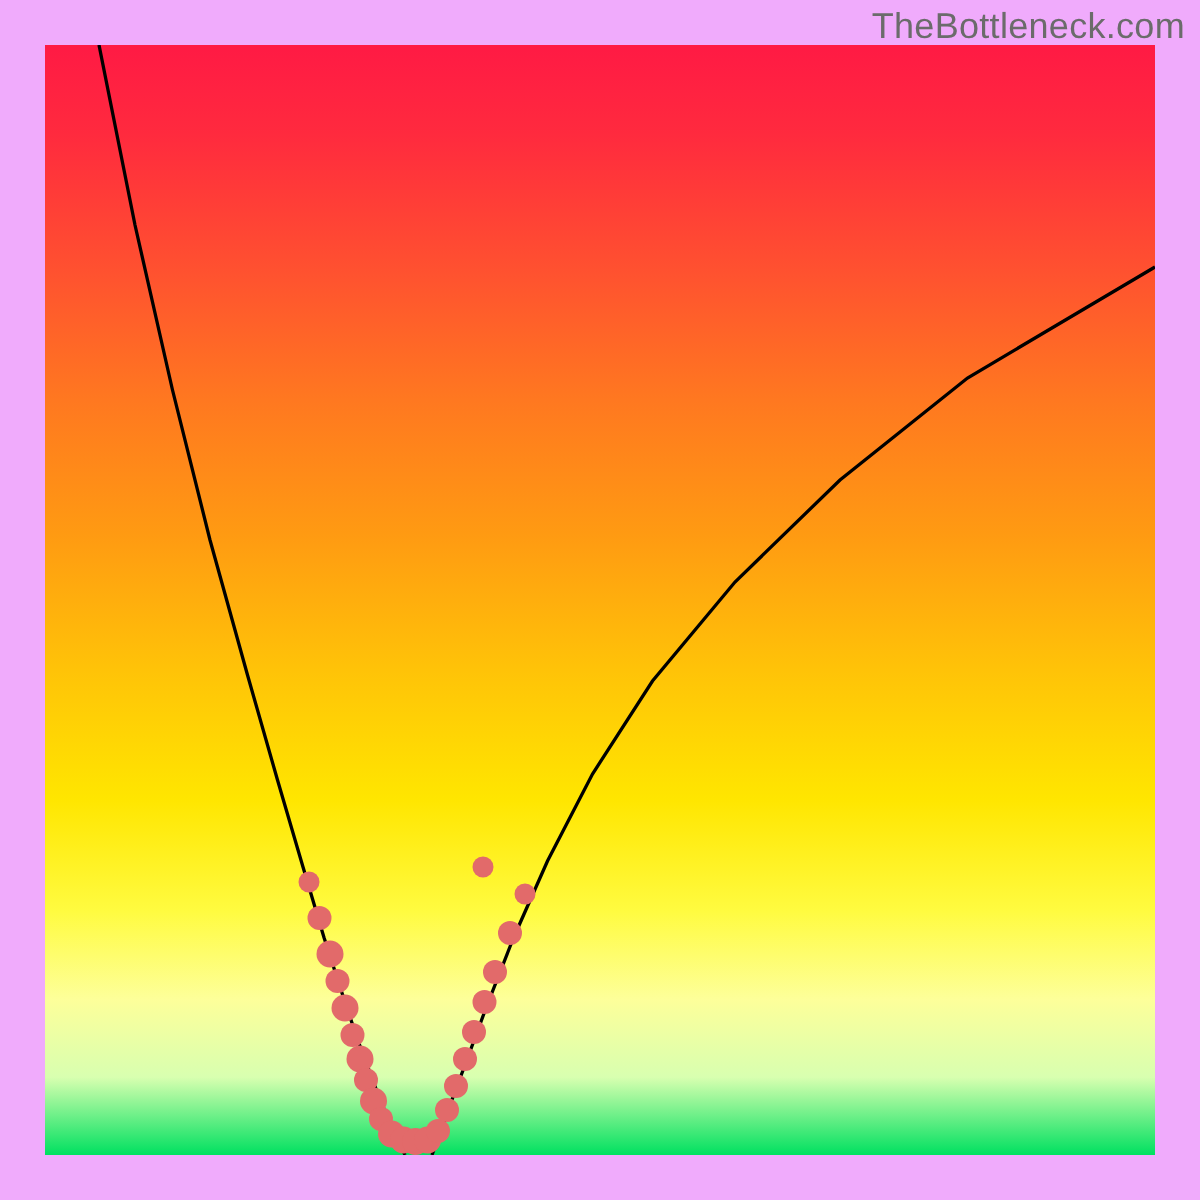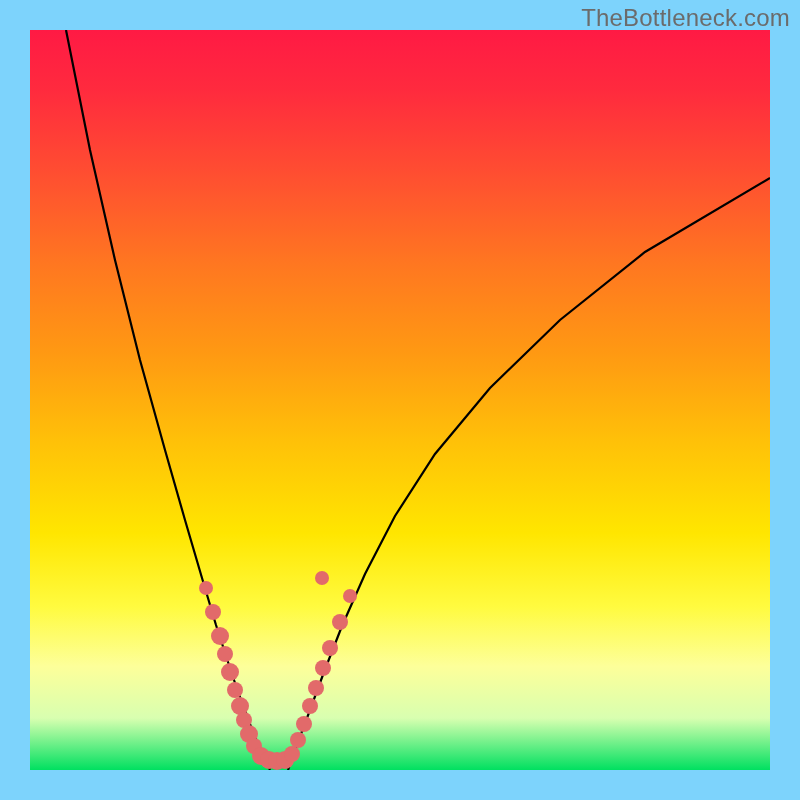--- a/index.html
+++ b/index.html
@@ -1,21 +1,21 @@
 <!DOCTYPE html>
 <html><head>
 <meta charset="utf-8">
 <style>
   * { margin: 0; padding: 0; box-sizing: border-box; }
   html, body { width: 800px; height: 800px; overflow: hidden; background: #000; }
   .frame {
     position: absolute;
     left: 0; top: 0;
     width: 800px; height: 800px;
-    background: #7dd3fc;
+    background: #f0abfc;
   }
   .plot-area {
     position: absolute;
     left: 30px; top: 30px;
     width: 740px; height: 740px;
     background: linear-gradient(to bottom,
       #ff1a44 0%,
       #ff2a3e 8%,
       #ff5030 20%,
       #ff7820 32%,

